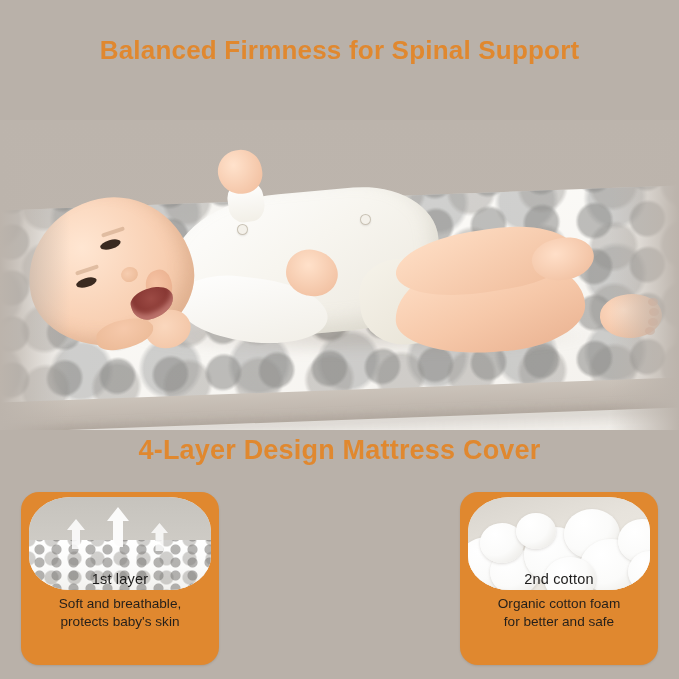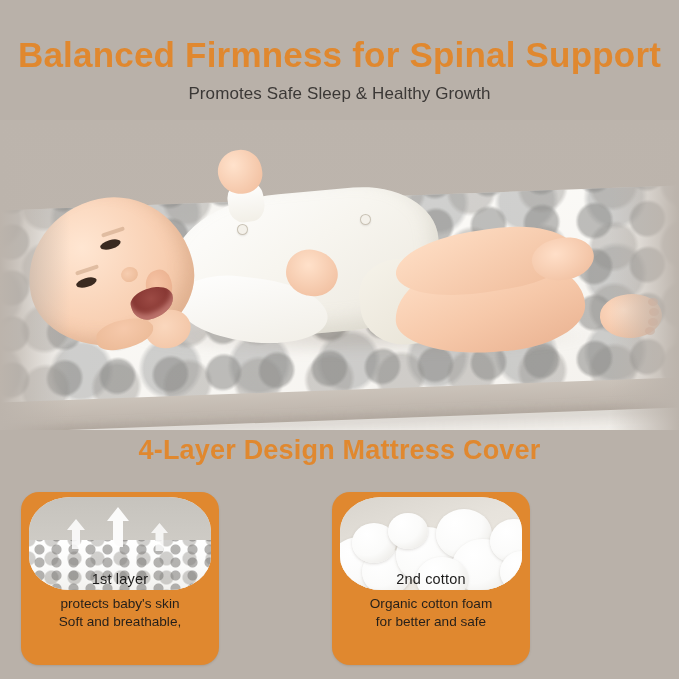--- a/index.html
+++ b/index.html
@@ -11,21 +11,21 @@
     overflow:hidden;
     position:relative;
   }
   .page{position:absolute;inset:0;width:679px;height:679px;overflow:hidden;}
 
   
   .header{position:absolute;left:0;top:0;width:679px;height:120px;text-align:center;}
   .headline{
     margin:0;padding-top:36px;
     color:#e0882f;
-    font-size:35px;font-weight:700;letter-spacing:.2px;
+    font-size:26px;font-weight:700;letter-spacing:.2px;
     line-height:1.1;
   }
   .subhead{
     margin:0;padding-top:9px;
     color:#3b3836;font-size:17px;font-weight:400;letter-spacing:.1px;
   }
 
   
   .hero{position:absolute;left:0;top:120px;width:679px;height:310px;overflow:hidden;}
   .hero-bg{position:absolute;inset:0;background:linear-gradient(#bcb4ac 0%,#bdb5ad 40%,#b9b1a9 100%);}
@@ -181,21 +181,21 @@
     filter:blur(5px);
   }
 
   
   .section-title{
     position:absolute;left:0;top:435px;width:679px;text-align:center;
     color:#e0882f;font-size:27px;font-weight:700;letter-spacing:.2px;margin:0;
   }
 
   
-  .cards{position:absolute;left:21px;top:492px;width:509px;height:173px;
+  .cards{position:absolute;left:21px;top:492px;width:637px;height:173px;
     display:flex;justify-content:space-between;gap:44px;}
   .card{
     width:198px;height:173px;
     background:#e0882f;
     border-radius:18px;
     position:relative;
     box-shadow:0 1px 2px rgba(90,70,50,.18);
   }
   .card-photo{
     position:absolute;left:8px;top:5px;width:182px;height:93px;
@@ -249,21 +249,20 @@
   .sheet-base{position:absolute;left:0;bottom:0;width:100%;height:22px;
     background:linear-gradient(#eceae4,#dedad3);}
 </style>
 </head>
 <body>
 
 <div class="page">
 
   <div class="header">
     <h1 class="headline">Balanced Firmness for Spinal Support</h1>
-    <p class="subhead">Promotes Safe Sleep &amp; Healthy Growth</p>
   </div>
 
   <div class="hero">
     <div class="hero-bg"></div>
     <div class="mattress-top"></div>
     <div class="speckles"></div>
     <div class="mattress-face"></div>
     <div class="mattress-shadow"></div>
 
     <div class="baby">
@@ -322,22 +321,22 @@
         </div>
         <div class="arrow" style="left:122px;top:26px;">
           <svg width="17" height="28" viewBox="0 0 17 28">
             <path d="M8.5 0 L17 10 H12.5 V28 H4.5 V10 H0 Z" fill="#ffffff" opacity=".80"></path>
           </svg>
         </div>
 
         <div class="card-caption">1st layer</div>
       </div>
       <div class="card-desc">
+        <div>Soft and breathable,</div>
         <div>protects baby's skin</div>
-        <div>Soft and breathable,</div>
       </div>
     </div>
 
     <div class="card">
       <div class="card-photo">
         <div class="art2-bg"></div>
         <div class="puff" style="left:-10px;top:40px;width:58px;height:52px;"></div>
         <div class="puff" style="left:22px;top:52px;width:50px;height:46px;"></div>
         <div class="puff" style="left:12px;top:26px;width:44px;height:40px;"></div>
         <div class="puff" style="left:56px;top:30px;width:62px;height:56px;"></div>

